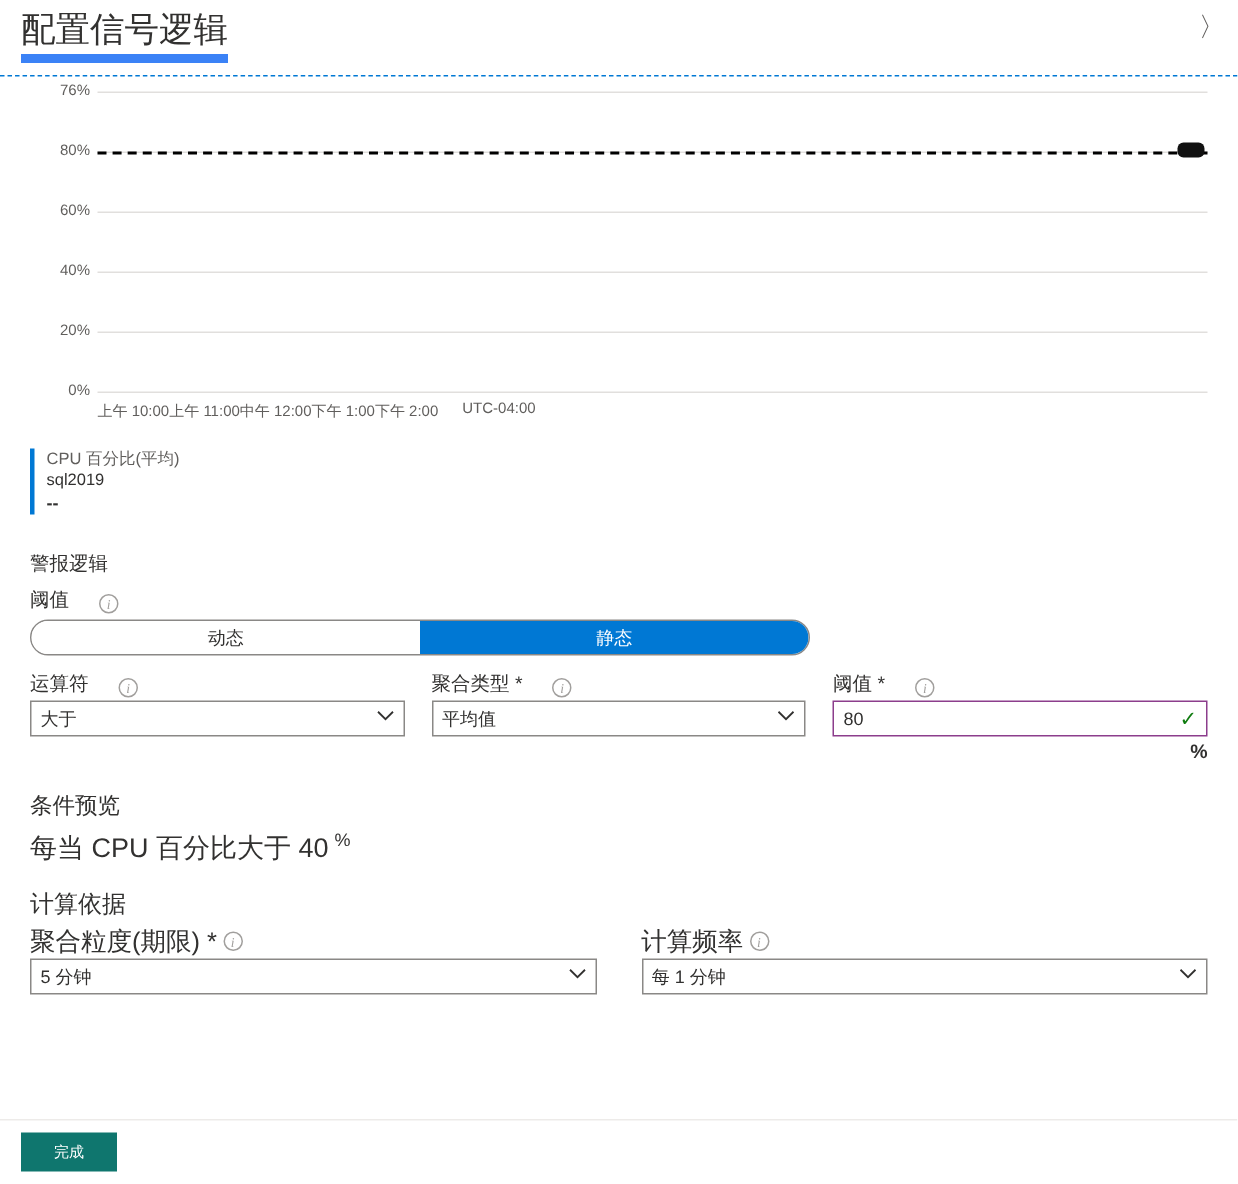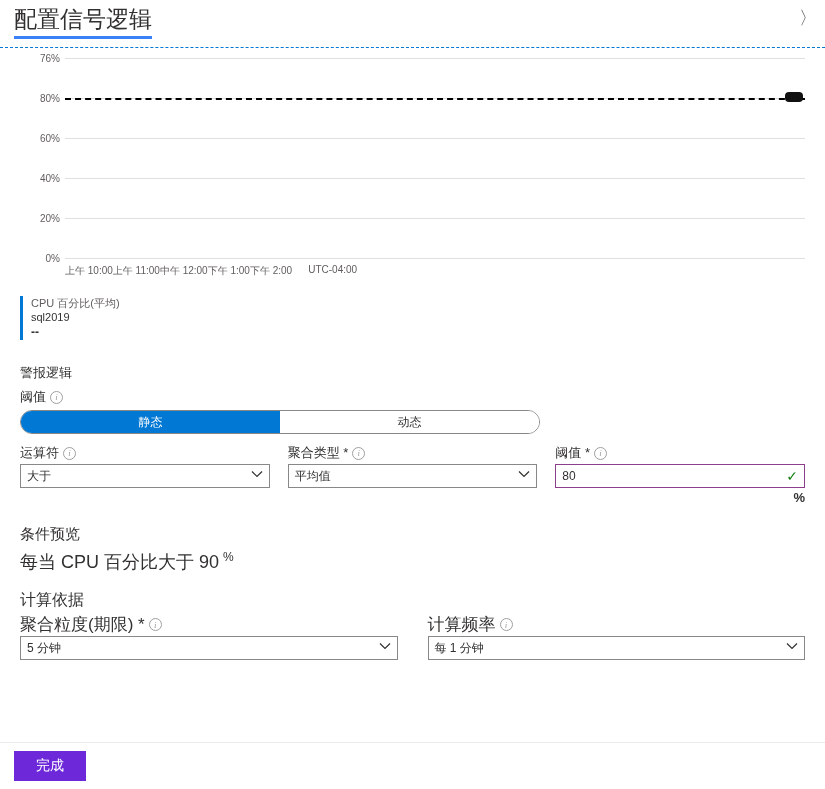--- a/index.html
+++ b/index.html
@@ -14,21 +14,21 @@
   overflow: hidden;
 }
 .header {
   padding: 4px 14px 8px 14px;
   position: relative;
 }
 .header h1 {
   font-size: 23px;
   font-weight: 400;
   color: #323130;
-  border-bottom: 3px solid #3b82f6;
+  border-bottom: 6px solid #3b82f6;
   display: inline-block;
   padding-bottom: 1px;
 }
 .close-chevron {
   position: absolute;
   right: 8px;
   top: 6px;
   font-size: 18px;
   color: #605e5c;
   cursor: pointer;
@@ -120,22 +120,22 @@
   margin-top: 2px;
 }
 .field {
   flex: 1;
   min-width: 0;
 }
 .field-label {
   font-size: 13px;
   color: #323130;
   display: inline-flex;
-  align-items: center;
-  gap: 4px;
+  align-items: flex-end;
+  gap: 20px;
   margin-bottom: 2px;
 }
 .info-icon {
   display: inline-flex;
   width: 13px;
   height: 13px;
   border: 1px solid #a19f9d;
   border-radius: 50%;
   align-items: center;
   justify-content: center;
@@ -241,24 +241,24 @@
 }
 .footer {
   position: absolute;
   left: 0;
   bottom: 0;
   right: 0;
   border-top: 1px solid #edebe9;
   padding: 8px 14px;
 }
 .done-btn {
-  background: #6d28d9;
+  background: #0f766e;
   color: #fff;
   border: none;
-  font-size: 14px;
+  font-size: 10px;
   padding: 6px 22px;
   cursor: pointer;
 }
 .chev svg { width: 12px; height: 12px; }
 </style>
 </head>
 <body>
 
 <div class="header">
   <h1>配置信号逻辑</h1>
@@ -305,22 +305,22 @@
   </div>
 
   
   <div class="section-title">警报逻辑</div>
 
   <div class="field-label">
     <span>阈值</span>
     <span class="info-icon">i</span>
   </div>
   <div class="pill-toggle">
+    <div class="pill-option unselected">动态</div>
     <div class="pill-option selected">静态</div>
-    <div class="pill-option unselected">动态</div>
   </div>
 
   <div class="field-row" style="margin-top:10px">
     <div class="field">
       <div class="field-label">
         <span>运算符</span>
         <span class="info-icon">i</span>
       </div>
       <div class="select-box">
         <span>大于</span>
@@ -350,21 +350,21 @@
         <span>80</span>
         <span class="check-icon">✓</span>
       </div>
       <div class="suffix">%</div>
     </div>
   </div>
 
   
   <div class="preview-title">条件预览</div>
   <div class="preview-text">
-    <span>每当 CPU 百分比大于 90</span><span class="pct">%</span>
+    <span>每当 CPU 百分比大于 40</span><span class="pct">%</span>
   </div>
 
   
   <div class="eval-title">计算依据</div>
   <div class="gran-row">
     <div class="gran-col">
       <div class="gran-label">
         <span>聚合粒度(期限) *</span>
         <span class="info-icon">i</span>
       </div>

